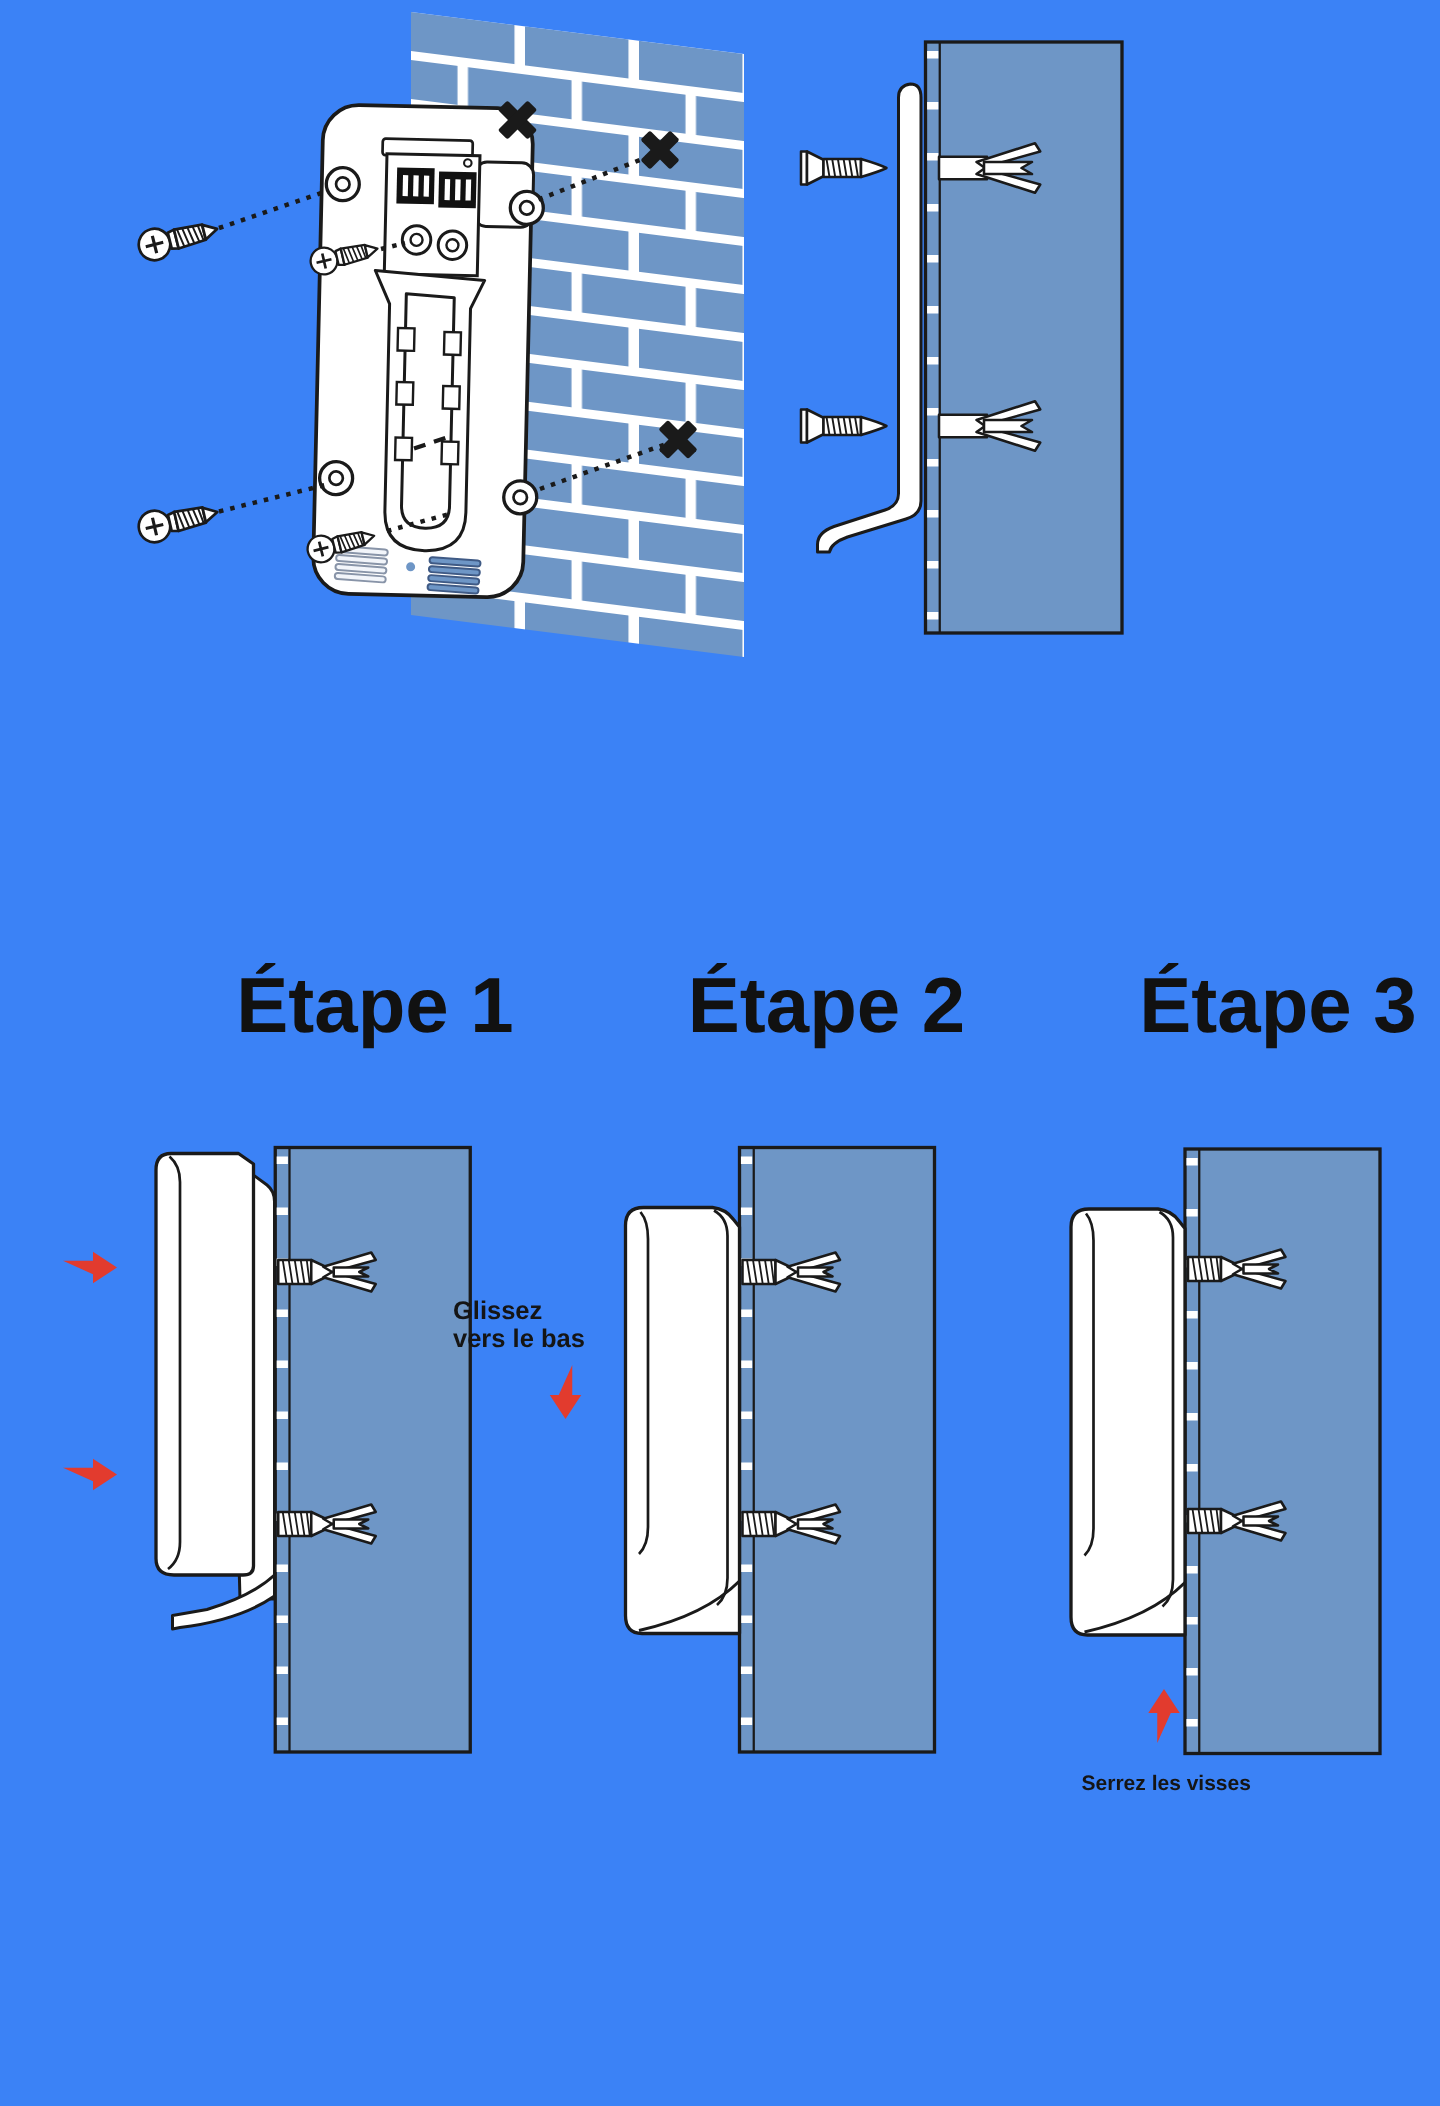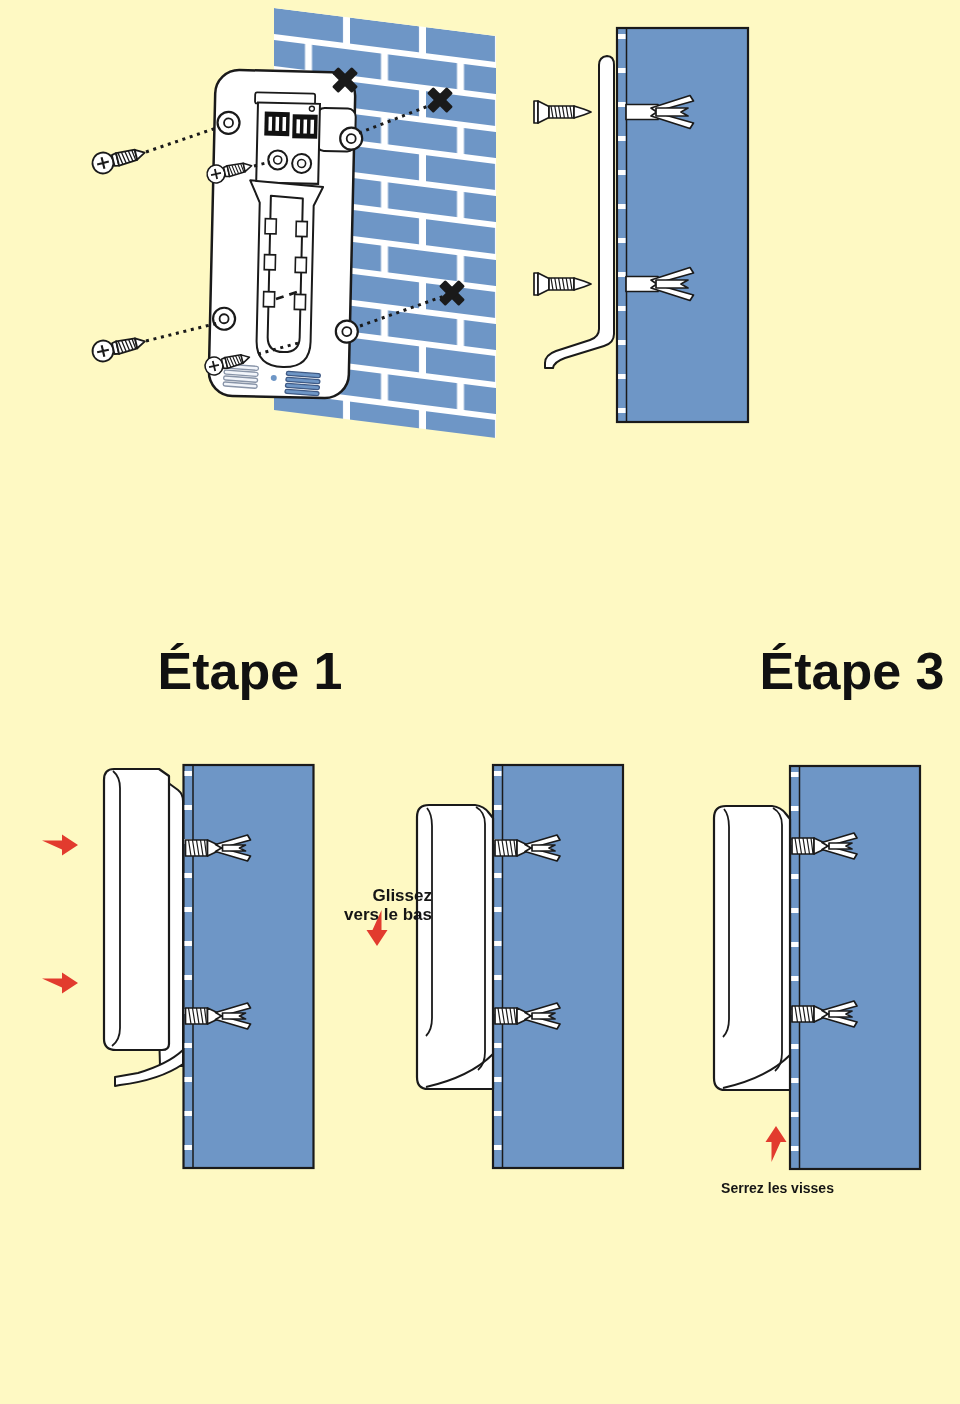--- a/index.html
+++ b/index.html
@@ -1,27 +1,27 @@
 <!DOCTYPE html>
 <html style="--brick: #6e96c6; --red: #e23b2e; --line: #1a1a1a;"><head>
 <meta charset="utf-8">
 <style>
   html,body{margin:0;padding:0;background:#fff;}
   .canvas{
-    position:relative;width:960px;height:1404px;background:#fef9c3;overflow:hidden;
+    position:relative;width:960px;height:1404px;background:#3b82f6;overflow:hidden;
     font-family:"Liberation Sans","DejaVu Sans",sans-serif;
   }
   svg.scene{position:absolute;left:0;top:0;}
   .step-title{
     position:absolute;top:644px;width:240px;text-align:center;
     font-size:52px;font-weight:700;color:#111;line-height:1.05;white-space:nowrap;
   }
   .t1{left:130px;} .t2{left:431px;} .t3{left:732px;}
   .slide-label{
-    position:absolute;left:302px;top:886px;width:130px;text-align:right;
+    position:absolute;left:302px;top:864px;width:130px;text-align:left;
     font-size:17px;font-weight:700;color:#151515;line-height:19px;
   }
   .tighten-label{
     position:absolute;left:690px;top:1178px;width:175px;text-align:center;
     font-size:14px;font-weight:700;color:#151515;line-height:21px;white-space:nowrap;
   }
 </style>
 </head>
 <body>
 
@@ -222,20 +222,21 @@
   <g>
     <use href="#wallx" transform="translate(790,766)"></use>
     <use href="#anchor-screwed" transform="translate(792,846)"></use>
     <use href="#anchor-screwed" transform="translate(792,1014)"></use>
     <use href="#dev2" transform="translate(297,1)"></use>
     <use href="#rarrow" style="fill:var(--red,#e23b2e)" transform="translate(776,1162) rotate(-90)"></use>
   </g>
 </svg>
 
 <div class="step-title t1">Étape 1</div>
+<div class="step-title t2">Étape 2</div>
 <div class="step-title t3">Étape 3</div>
 
 <div class="slide-label">
   <span>Glissez</span><br>
   <span>vers le bas</span>
 </div>
 
 <div class="tighten-label">Serrez les visses</div>
 
 </div>

